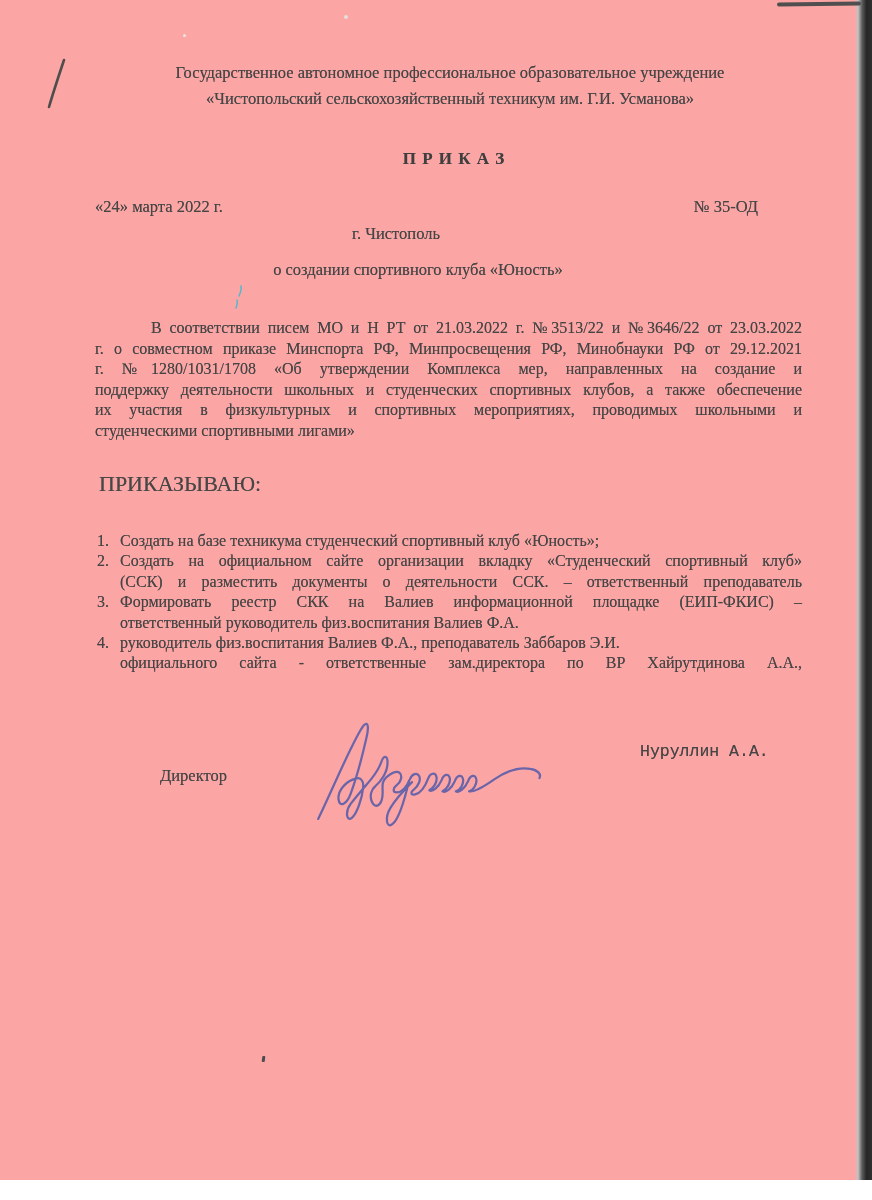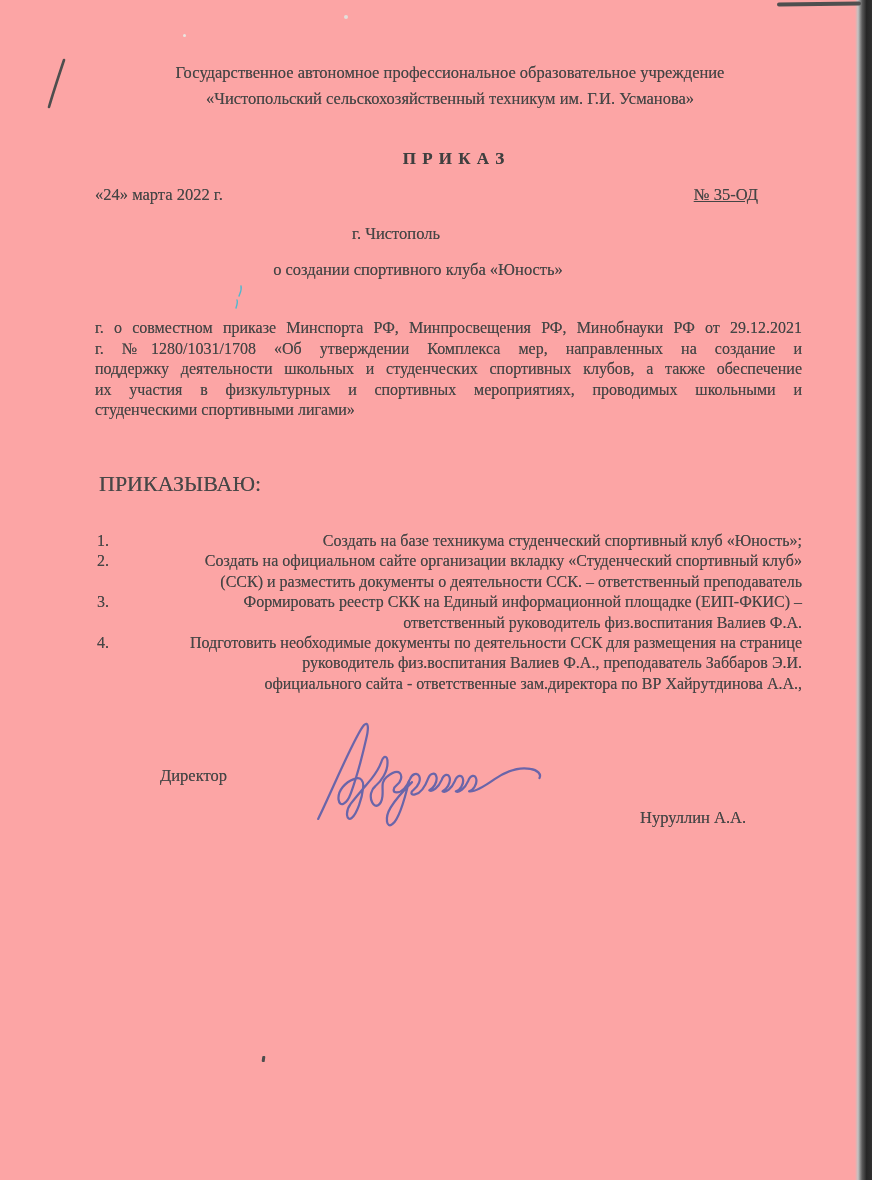--- a/index.html
+++ b/index.html
@@ -24,25 +24,25 @@
     font-size: 16.5px; line-height: 26px;
   }
   .doc-title {
     top: 149px; left: 0; width: 872px;
     text-align: center;
     font-size: 17px; font-weight: 700; letter-spacing: 1px;
     transform: translateX(18px);
     color: #3f3f3f;
   }
   .date-row {
-    top: 185px; left: 95px; width: 707px;
+    top: 197px; left: 95px; width: 707px;
     display: flex; justify-content: space-between;
     font-size: 16.5px;
   }
-  .date-row .doc-number { margin-right: 44px; text-decoration: underline; }
+  .date-row .doc-number { margin-right: 44px; }
   .city-line {
     top: 224px; left: 0; width: 872px; text-align: center;
     font-size: 16.5px; transform: translateX(-40px);
   }
   .subject-line {
     top: 260px; left: 0; width: 872px; text-align: center;
     font-size: 16.5px; transform: translateX(-18px);
   }
   .intro-block {
     top: 318px; left: 95px; width: 707px;
@@ -58,24 +58,24 @@
   .lead-line {
     top: 471px; left: 99px;
     font-size: 22px; color: #474747;
   }
   .order-list {
     top: 531px; left: 97px; width: 705px;
     font-size: 16px; line-height: 20.4px;
   }
   .order-item { position: relative; padding-left: 23px; }
   .order-item .num { position: absolute; left: 0; top: 0; }
-  .order-item .line { height: 20.4px; text-align: right; }
+  .order-item .line { height: 20.4px; }
 
   .sign-role { top: 766px; left: 160px; font-size: 16.5px; }
-  .sign-name { top: 808px; left: 640px; font-size: 16.5px; }
+  .sign-name { top: 742px; left: 640px; font-size: 16.5px; font-family: Liberation Mono, monospace; }
 
   .signature-svg { top: 718px; left: 310px; }
   .slash-svg { top: 57px; left: 44px; }
   .cyan-svg { top: 284px; left: 233px; }
 
   .edge-strip {
     top: 0; right: 0; bottom: 0; width: 17px;
     background: linear-gradient(to right,
       rgba(180,180,180,0) 0%, #c2c2c2 18%, #5a5a5a 42%, #262626 68%, #303030 100%);
   }
@@ -111,20 +111,21 @@
   <div class="abs city-line scan-text">г. Чистополь</div>
 
   <div class="abs subject-line scan-text">о создании спортивного клуба «Юность»</div>
 
   <svg class="abs cyan-svg" width="12" height="28" viewBox="0 0 12 28">
     <path d="M8,2 C9,6 7,9 6,12" stroke="#4fb8cf" stroke-width="1.4" fill="none" stroke-linecap="round"></path>
     <path d="M4,16 C5,18 4,21 3,24" stroke="#4fb8cf" stroke-width="1.4" fill="none" stroke-linecap="round"></path>
   </svg>
 
   <div class="abs intro-block scan-text">
+    <div class="line j jline indent-first">В соответствии писем МО и Н РТ от 21.03.2022 г. №3513/22 и №3646/22 от 23.03.2022</div>
     <div class="line j jline">г. о совместном приказе Минспорта РФ, Минпросвещения РФ, Минобнауки РФ от 29.12.2021</div>
     <div class="line j jline">г. №1280/1031/1708 «Об утверждении Комплекса мер, направленных на создание и</div>
     <div class="line j jline">поддержку деятельности школьных и студенческих спортивных клубов, а также обеспечение</div>
     <div class="line j jline">их участия в физкультурных и спортивных мероприятиях, проводимых школьными и</div>
     <div class="line">студенческими спортивными лигами»</div>
   </div>
 
   <div class="abs lead-line scan-text">ПРИКАЗЫВАЮ:</div>
 
   <div class="abs order-list scan-text">
@@ -135,27 +136,26 @@
     </div>
 
     <div class="order-item">
       <span class="num">2.</span>
       <div class="line jline">Создать на официальном сайте организации вкладку «Студенческий спортивный клуб»</div>
       <div class="line jline">(ССК) и разместить документы о деятельности ССК. – ответственный преподаватель</div>
     </div>
 
     <div class="order-item">
       <span class="num">3.</span>
-      <div class="line jline">Формировать реестр СКК на Единый информационной площадке (ЕИП-ФКИС) –</div>
+      <div class="line jline">Формировать реестр СКК на Валиев информационной площадке (ЕИП-ФКИС) –</div>
       <div class="line">ответственный руководитель физ.воспитания Валиев Ф.А.</div>
     </div>
 
     <div class="order-item">
       <span class="num">4.</span>
-      <div class="line jline">Подготовить необходимые документы по деятельности ССК для размещения на странице</div>
       <div class="line">руководитель физ.воспитания Валиев Ф.А., преподаватель Заббаров Э.И.</div>
       <div class="line jline">официального сайта - ответственные зам.директора по ВР Хайрутдинова А.А.,</div>
     </div>
 
   </div>
 
   <div class="abs sign-role scan-text">Директор</div>
   <div class="abs sign-name scan-text">Нуруллин А.А.</div>
 
   <svg class="abs signature-svg" width="255" height="112" viewBox="0 0 250 108">

